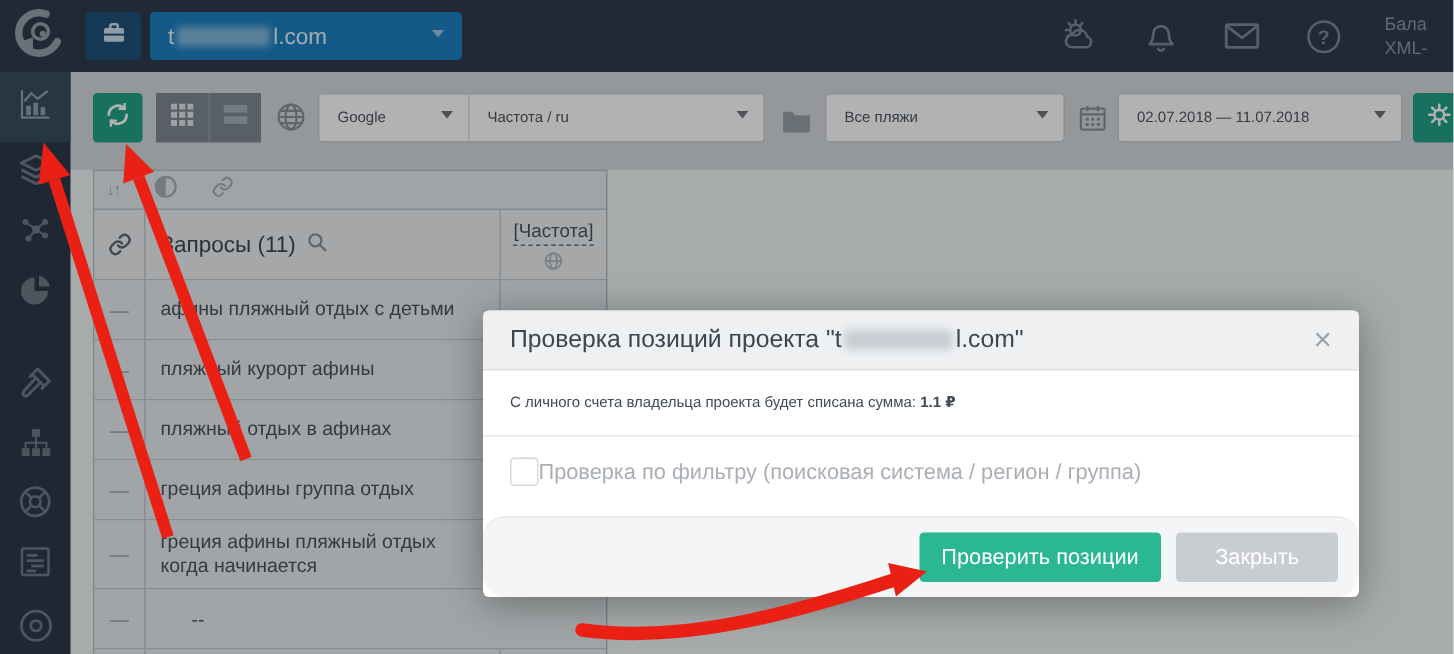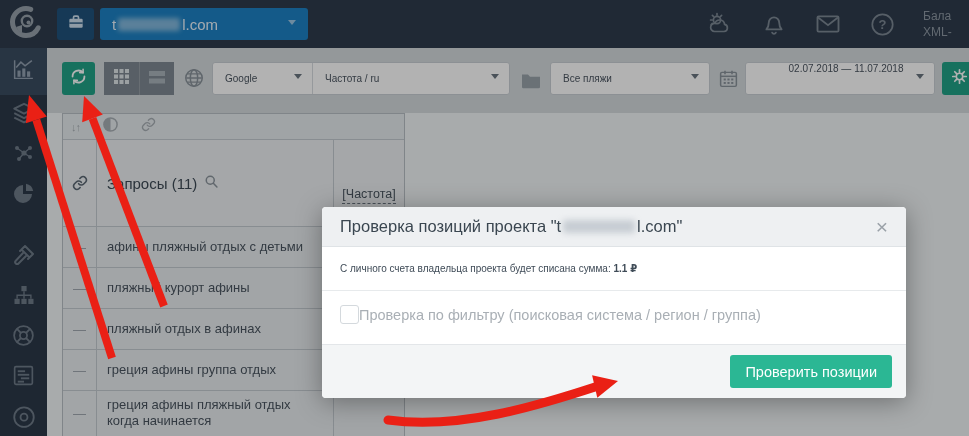--- a/index.html
+++ b/index.html
@@ -39,35 +39,35 @@
   .view-half { width:35px; height:33px; display:flex; align-items:center; justify-content:center; }
   .view-half + .view-half { border-left:1px solid rgba(255,255,255,.18); }
   .tl-ico { color:#89929a; display:flex; align-items:center; margin-top:5px; }
   .dd { height:33px; background:#fff; border:1px solid #c9cfd4; border-radius:3px; display:flex; align-items:center;
         font-size:10px; color:#4b5560; flex:none; }
   .dd .caret { border-top-color:#6b7680; margin-left:auto; margin-right:10px; }
   .dd-se { width:298px; margin-right:9px; }
   .dd-se .sect1 { width:100px; display:flex; align-items:center; padding-left:12px; border-right:1px solid #d7dce0; height:100%; }
   .dd-se .sect2 { flex:1; display:flex; align-items:center; padding-left:12px; }
   .dd-groups { width:160px; margin-right:8px; padding-left:12px; }
-  .dd-date { width:190px; margin-right:7px; padding-left:12px;flex-direction:column; }
+  .dd-date { width:190px; margin-right:7px; padding-left:12px; }
   .sp7 { width:7px; flex:none; } .sp6 { width:6px; flex:none; }
   .folder-wrap { margin-top:6px; color:#99a2aa; }
   .gear-btn { width:34px; background:#22a287; color:#fff; }
 
   
   .table { position:absolute; left:15px; top:65px; width:343px; border:1px solid #b8bfc5; border-top:none; background:#e9edf0; }
   .mini-row { height:27px; background:#e6ebee; border-top:1px solid #b8bfc5; border-bottom:1px solid #c3cad0;
               display:flex; align-items:center; padding-left:8px; gap:22px; }
   .mini-row > * { opacity:.45; }
   .sort-glyph { font-size:11px; color:#5d6770; letter-spacing:-1px; }
   .thead { display:flex; background:#ecf0f2; border-bottom:1px solid #c3cad0; }
   .col1 { width:34px; flex:none; border-right:1px solid #c3cad0; display:flex; align-items:center; justify-content:center; }
   .col2 { width:237px; flex:none; border-right:1px solid #c3cad0; padding:6px 10px; display:flex; align-items:center; }
-  .col3 { width:70px; flex:none; display:flex; flex-direction:column; align-items:center; justify-content:center;margin-top:40px; }
+  .col3 { width:70px; flex:none; display:flex; flex-direction:column; align-items:center; justify-content:center; }
   .thead .col1, .thead .col2, .thead .col3 { min-height:46px; }
   .q-header { font-size:15px; color:#3d4955; display:flex; align-items:center; gap:7px; }
   .freq-header { font-size:12.5px; color:#49545f; border-bottom:1px dashed #6b7680; line-height:1.5; }
   .freq-globe { margin-top:3px; opacity:.45; color:#6b7680; display:flex; }
   .trow { display:flex; border-bottom:1px solid #c3cad0; background:#e9edf0; }
   .trow:last-child { border-bottom:none; }
   .trow .col2 { font-size:13px; color:#49545f; line-height:1.25; }
   .trow .col3 { font-size:13px; color:#49545f; }
   .trow-std { min-height:40px; }
   .trow-tall { min-height:42px; }
@@ -82,21 +82,21 @@
   .m-head { height:40px; background:#eef0f2; border-bottom:1px solid #dfe3e6; display:flex; align-items:center; padding:0 18px; }
   .m-title { font-size:16.5px; color:#3a4650; display:flex; align-items:center; }
   .m-close { margin-left:auto; color:#9aa1a8; font-size:21px; line-height:1; cursor:default; }
   .m-body { padding:16px 18px 0 18px; }
   .m-text { font-size:10px; color:#3f4b57; padding-bottom:16px; }
   .m-amount { font-weight:bold; }
   .m-divider { height:1px; background:#e7eaec; margin:0 -18px; }
   .m-check-row { display:flex; align-items:center; padding:14px 0 20px 0; }
   .checkbox { width:19px; height:19px; border:1px solid #d4d9dd; border-radius:3px; background:#fff; flex:none; }
   .m-check-label { font-size:14.5px; color:#a9afb5; }
-  .m-foot { background:#f3f5f6; border-top:1px solid #e3e6e9; padding:10px 14px; display:flex; justify-content:flex-end; gap:10px; }
+  .m-foot { background:#f3f5f6; border-top:1px solid #e3e6e9; padding:10px 14px; display:flex; justify-content:flex-end; gap:10px;border-radius:15px; }
   .btn { height:33px; border:none; border-radius:3px; font-size:14.5px; color:#fff; display:flex; align-items:center; font-family:inherit; }
   .btn-green { background:#2bb794; padding:0 15px; }
   .btn-gray { background:#c9cdd1; padding:0 26px; }
 
   .arrows { position:absolute; inset:0; z-index:60; pointer-events:none; }
 </style>
 </head>
 <body>
 
 <div class="screen">
@@ -466,20 +466,21 @@
         <span class="m-amount">1.1 ₽</span>
       </div>
       <div class="m-divider"></div>
       <div class="m-check-row">
         <span class="checkbox"></span>
         <span class="m-check-label">Проверка по фильтру (поисковая система / регион / группа)</span>
       </div>
     </div>
     <div class="m-foot">
       <button class="btn btn-green">Проверить позиции</button>
+      <button class="btn btn-gray">Закрыть</button>
     </div>
   </div>
 
   <svg class="arrows" width="969" height="436" viewBox="0 0 969 436">
     <g>
       <line x1="112" y1="358" x2="36.3" y2="119.9" stroke="#ea2015" stroke-width="8"></line>
       <polygon points="29,95 46.8,116.6 25.8,123.2" fill="#ea2015"></polygon>
     </g>
     <g>
       <line x1="164" y1="306" x2="92.5" y2="118.4" stroke="#ea2015" stroke-width="8"></line>

